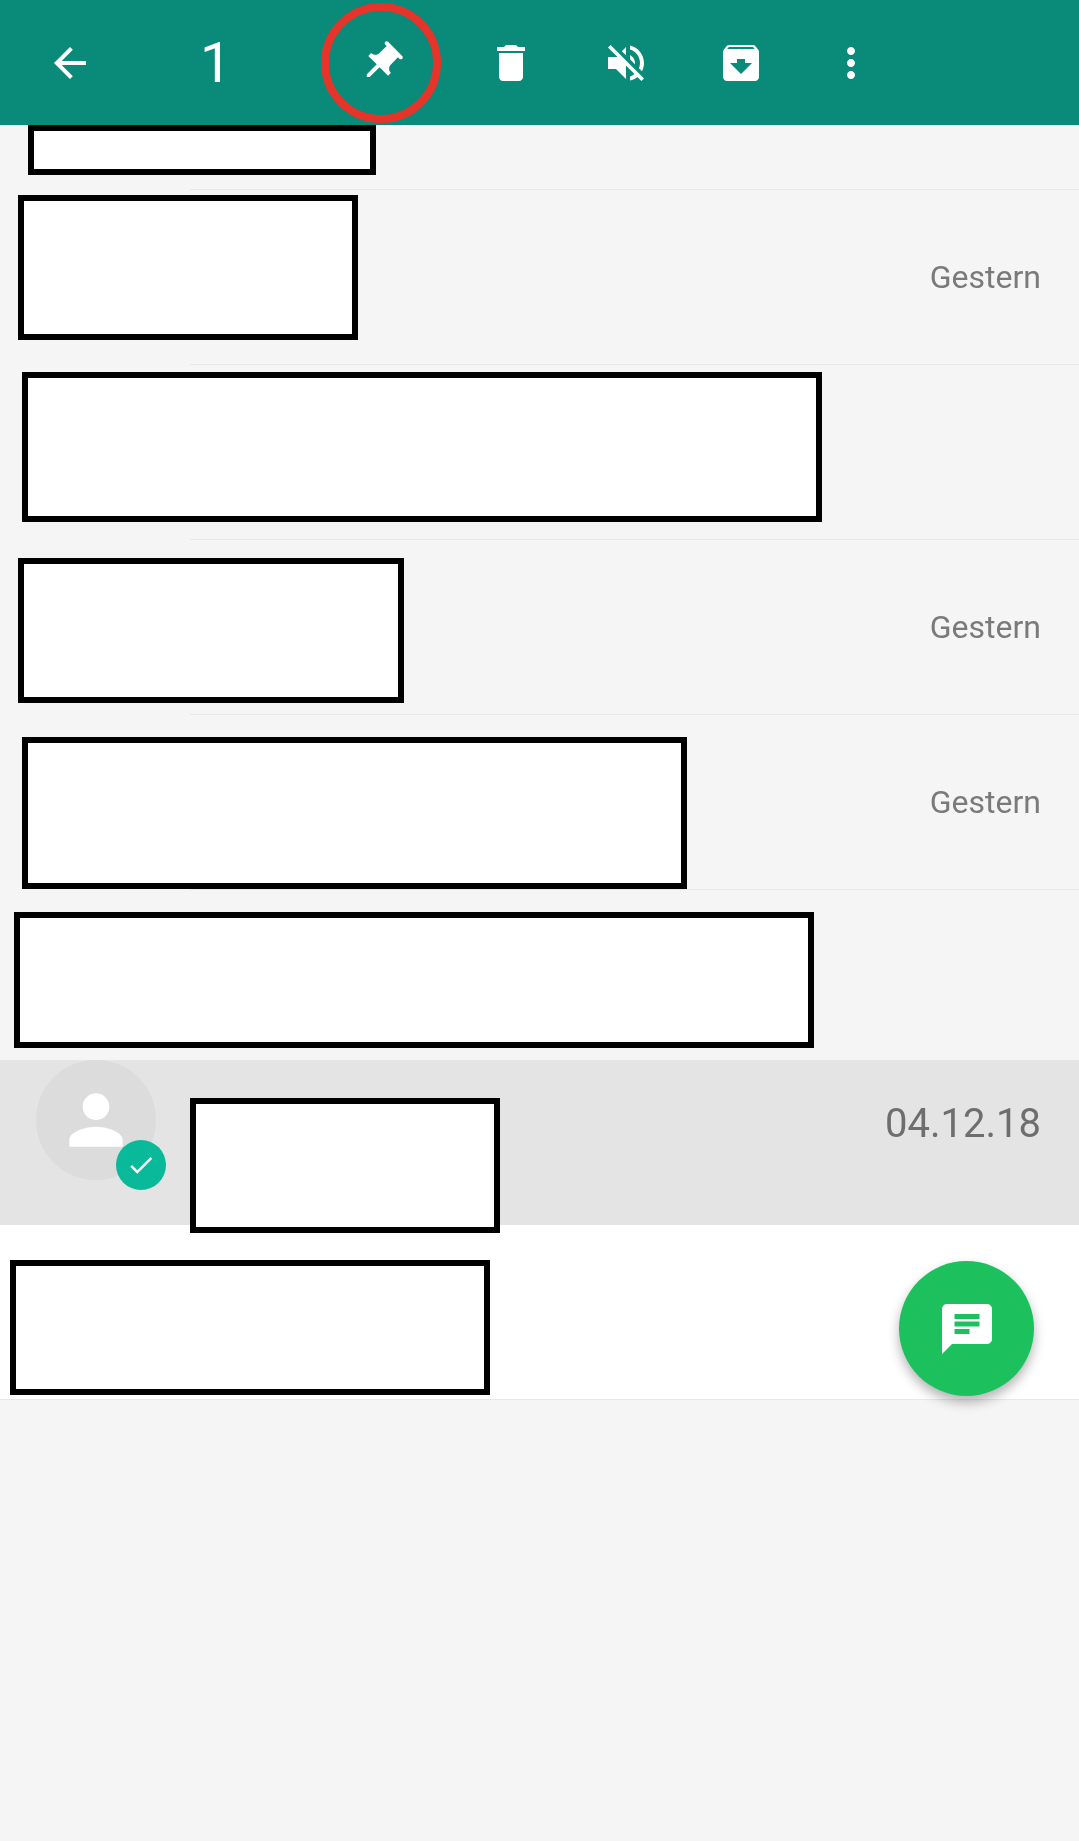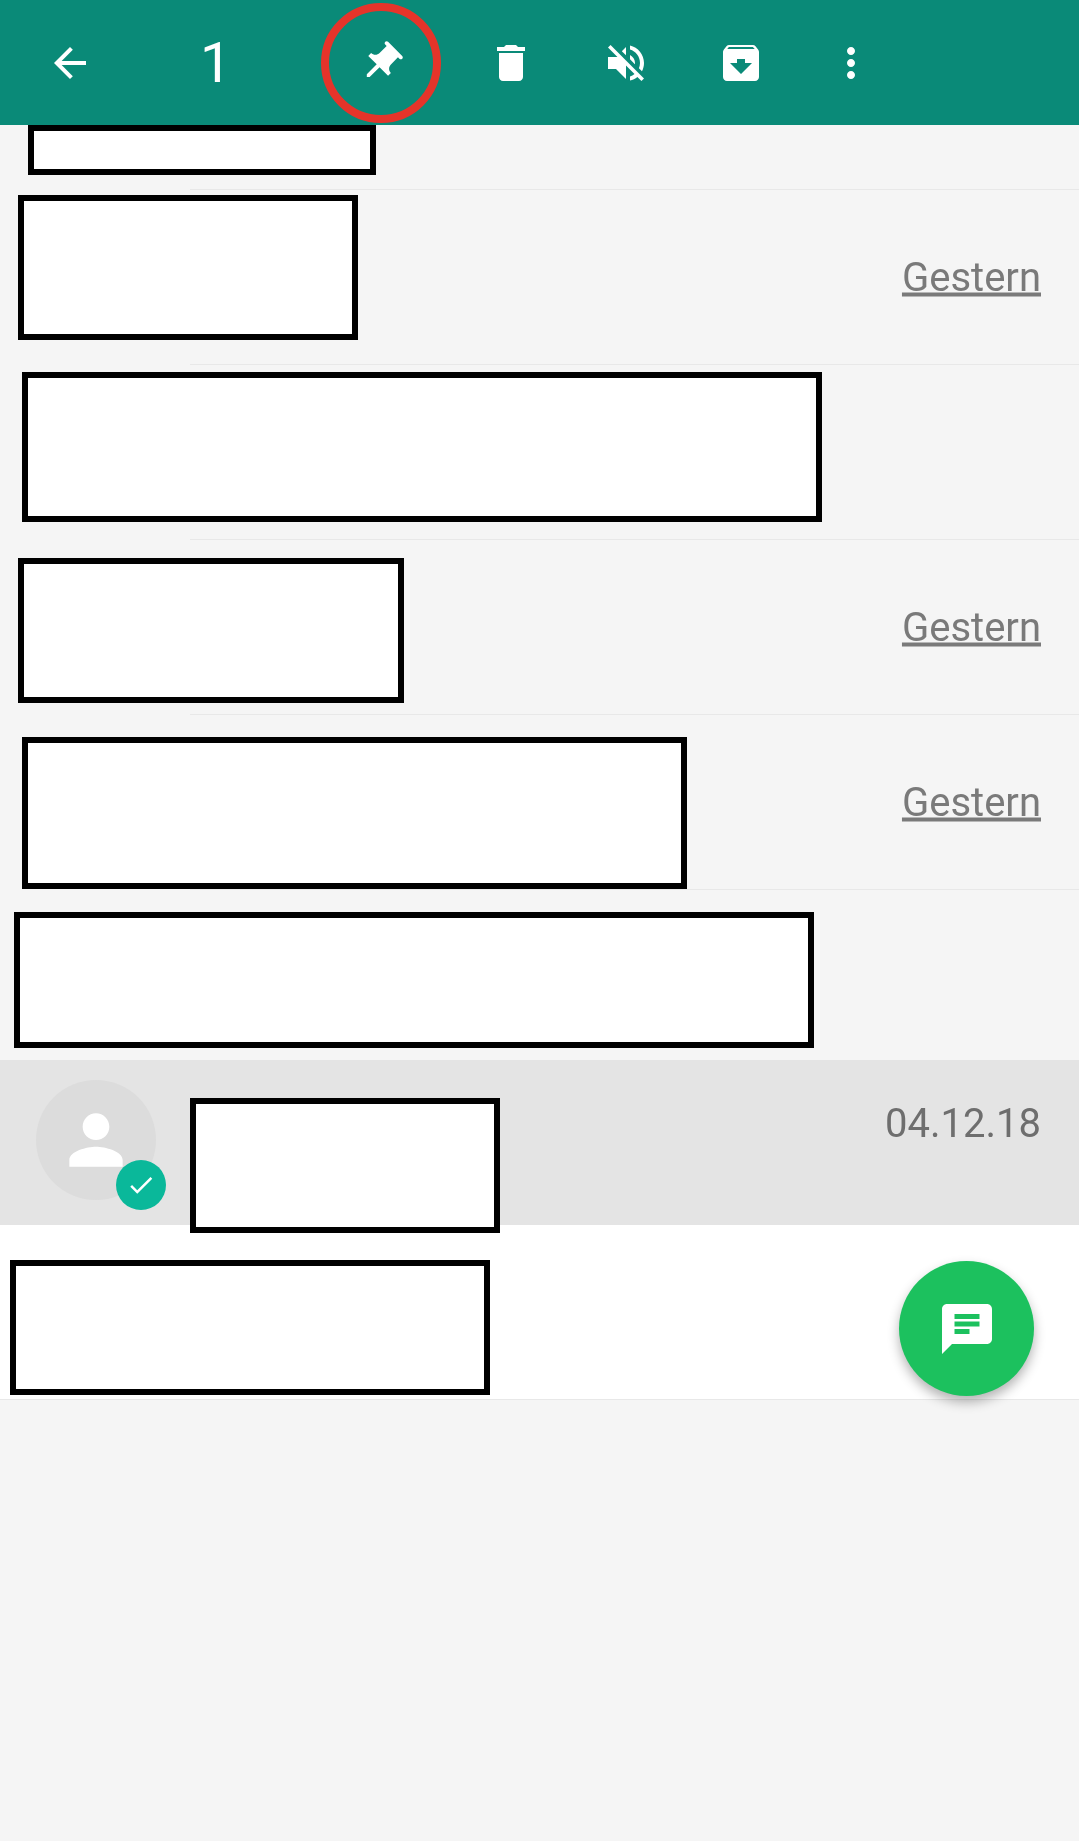--- a/index.html
+++ b/index.html
@@ -68,37 +68,35 @@
       padding: 0;
       background: #f5f5f5;
       position: relative;
       margin-left: 0;
       border-bottom: 1px solid #e8e8e8;
     }
     .chat-date {
       position: absolute;
       right: 38px;
       color: #7a7a7a;
-      font-size: 40px;
+      font-size: 32px;
       top: 50%;
       transform: translateY(-50%);
-      text-decoration: underline;
     }
     .redaction {
       position: absolute;
       background: #ffffff;
       border: 6px solid #000000;
       z-index: 2;
     }
     .selected-row {
       background: #e4e4e4;
       position: relative;
       height: 165px;
       display: flex;
-      align-items: center;
       padding-left: 36px;
     }
     .avatar-wrap {
       position: relative;
       width: 125px;
       height: 125px;
     }
     .avatar {
       width: 120px;
       height: 120px;

